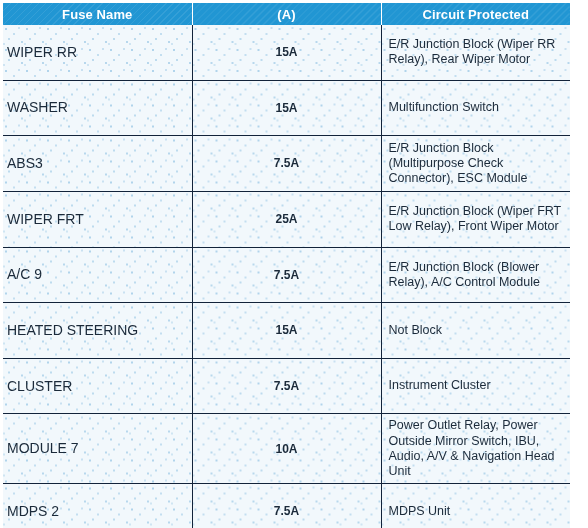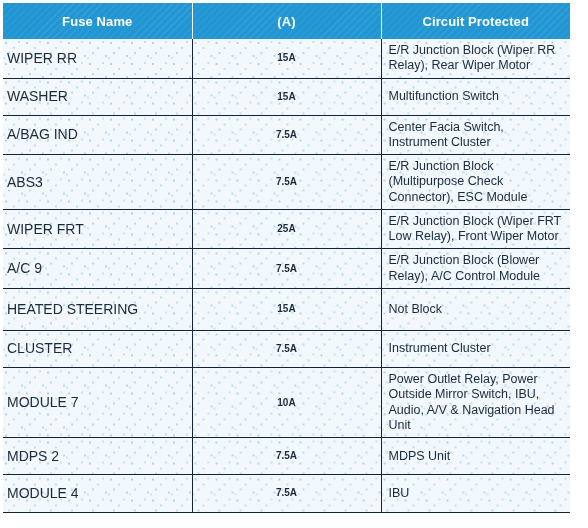--- a/index.html
+++ b/index.html
@@ -48,21 +48,21 @@
     background-color: #2196d3;
     background-image:
       repeating-linear-gradient(135deg,
         rgba(255,255,255,0.085) 0px,
         rgba(255,255,255,0.085) 1px,
         rgba(255,255,255,0.0) 1px,
         rgba(255,255,255,0.0) 5px);
     color: #ffffff;
     font-weight: bold;
     font-size: 13px;
-    height: 36px;
+    height: 22px;
     padding: 0;
     text-align: center;
     vertical-align: middle;
     letter-spacing: 0.1px;
     border: none;
   }
   thead tr th.col-name  { border-right: 1px solid #ffffff; }
   thead tr th.col-amp   { border-right: 1px solid #ffffff; }
 
   
@@ -79,22 +79,22 @@
     width: 123px;
     text-align: left;
     border-right: 1.3px solid #12233a;
     padding: 4px 4px;
     font-size: 14px;
   }
   td.col-amp {
     width: 46px;
     text-align: center;
     border-right: 1.3px solid #12233a;
-    padding: 12px 3px;
-    font-size: 10px;
+    padding: 20px 3px;
+    font-size: 12px;
     font-weight: 600;
   }
   td.col-circuit {
     width: 398px;
     text-align: left;
     padding: 4px 7px;
     font-size: 12.5px;
   }
 
   tbody tr { height: 34px; }
@@ -115,25 +115,20 @@
     <tbody id="table-body">
         <tr class="speckle">
           <td class="col-name speckle">WIPER RR</td>
           <td class="col-amp speckle">15A</td>
           <td class="col-circuit speckle">E/R Junction Block (Wiper RR Relay), Rear Wiper Motor</td>
         </tr>
         <tr class="speckle">
           <td class="col-name speckle">WASHER</td>
           <td class="col-amp speckle">15A</td>
           <td class="col-circuit speckle">Multifunction Switch</td>
-        </tr>
-        <tr class="speckle">
-          <td class="col-name speckle">A/BAG IND</td>
-          <td class="col-amp speckle">7.5A</td>
-          <td class="col-circuit speckle">Center Facia Switch, Instrument Cluster</td>
         </tr>
         <tr class="speckle two-line">
           <td class="col-name speckle">ABS3</td>
           <td class="col-amp speckle">7.5A</td>
           <td class="col-circuit speckle">E/R Junction Block (Multipurpose Check Connector), ESC Module</td>
         </tr>
         <tr class="speckle">
           <td class="col-name speckle">WIPER FRT</td>
           <td class="col-amp speckle">25A</td>
           <td class="col-circuit speckle">E/R Junction Block (Wiper FRT Low Relay), Front Wiper Motor</td>

